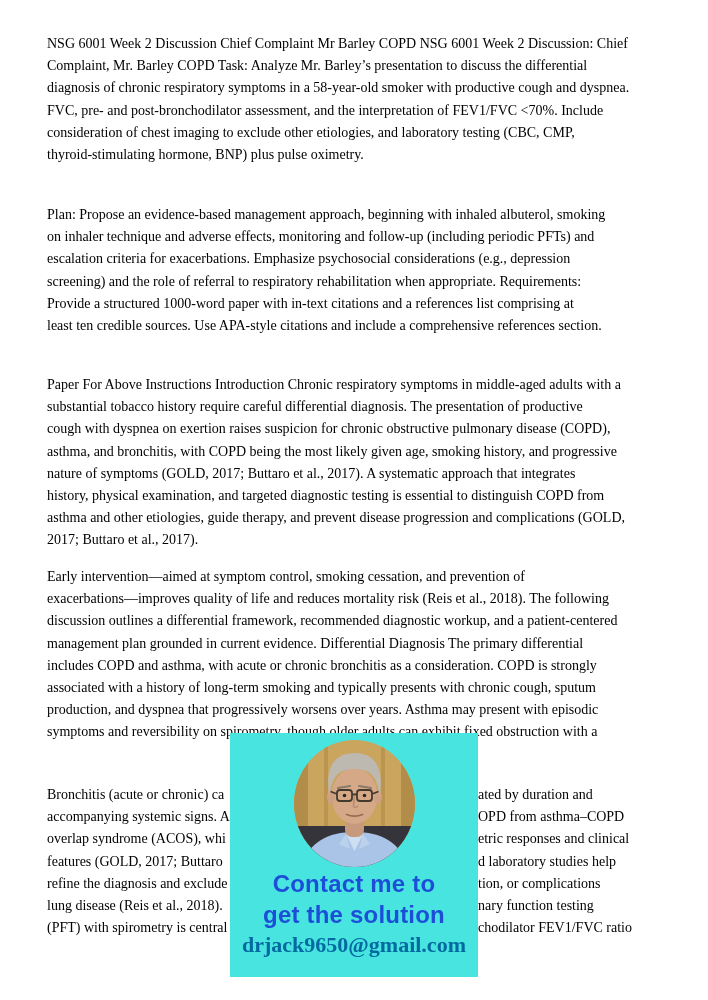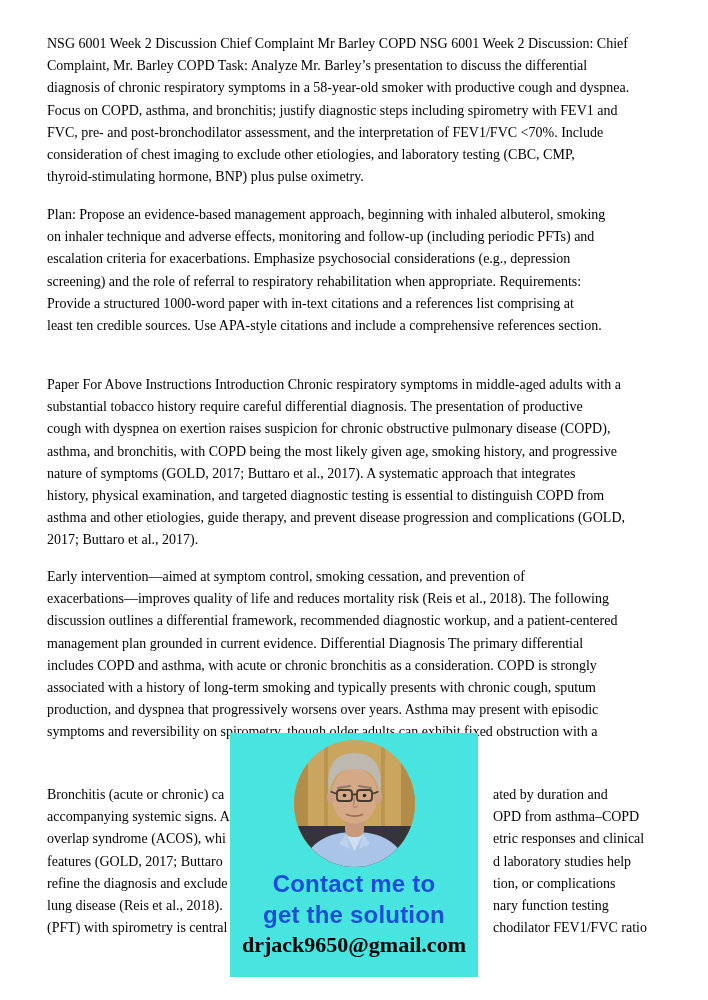--- a/index.html
+++ b/index.html
@@ -22,21 +22,20 @@
     height: 22.2px;
     line-height: 22.2px;
     font-size: 14px;
     white-space: nowrap;
   }
   .frag-right {
     position: absolute;
     left: 431px;
     top: 0;
     white-space: nowrap;
-    margin-left: 15px;
   }
   .promo {
     position: absolute;
     left: 230px;
     top: 733px;
     width: 248px;
     height: 244px;
     background: #48e5e0;
     display: flex;
     flex-direction: column;
@@ -57,34 +56,33 @@
     line-height: 31px;
     color: #1d4ed8;
     text-align: center;
     letter-spacing: 0.2px;
   }
   .promo-email {
     margin-top: 2px;
     font-family: "Liberation Serif", serif;
     font-weight: bold;
     font-size: 22px;
-    color: #000000;
+    color: #0369a1;
     text-align: center;
   }
 </style>
 </head>
 <body>
 
 <div class="page">
 
   <div class="para" style="top:33px">
       <div class="line">NSG 6001 Week 2 Discussion Chief Complaint Mr Barley COPD NSG 6001 Week 2 Discussion: Chief</div>
       <div class="line">Complaint, Mr. Barley COPD Task: Analyze Mr. Barley’s presentation to discuss the differential</div>
       <div class="line">diagnosis of chronic respiratory symptoms in a 58-year-old smoker with productive cough and dyspnea.</div>
-      <div class="line">Focus on COPD, asthma, and bronchitis; justify diagnostic steps including spirometry with FEV1 and</div>
       <div class="line">FVC, pre- and post-bronchodilator assessment, and the interpretation of FEV1/FVC &lt;70%. Include</div>
       <div class="line">consideration of chest imaging to exclude other etiologies, and laboratory testing (CBC, CMP,</div>
       <div class="line">thyroid-stimulating hormone, BNP) plus pulse oximetry.</div>
     </div>
   <div class="para" style="top:204px">
       <div class="line">Plan: Propose an evidence-based management approach, beginning with inhaled albuterol, smoking</div>
       <div class="line">on inhaler technique and adverse effects, monitoring and follow-up (including periodic PFTs) and</div>
       <div class="line">escalation criteria for exacerbations. Emphasize psychosocial considerations (e.g., depression</div>
       <div class="line">screening) and the role of referral to respiratory rehabilitation when appropriate. Requirements:</div>
       <div class="line">Provide a structured 1000-word paper with in-text citations and a references list comprising at</div>

